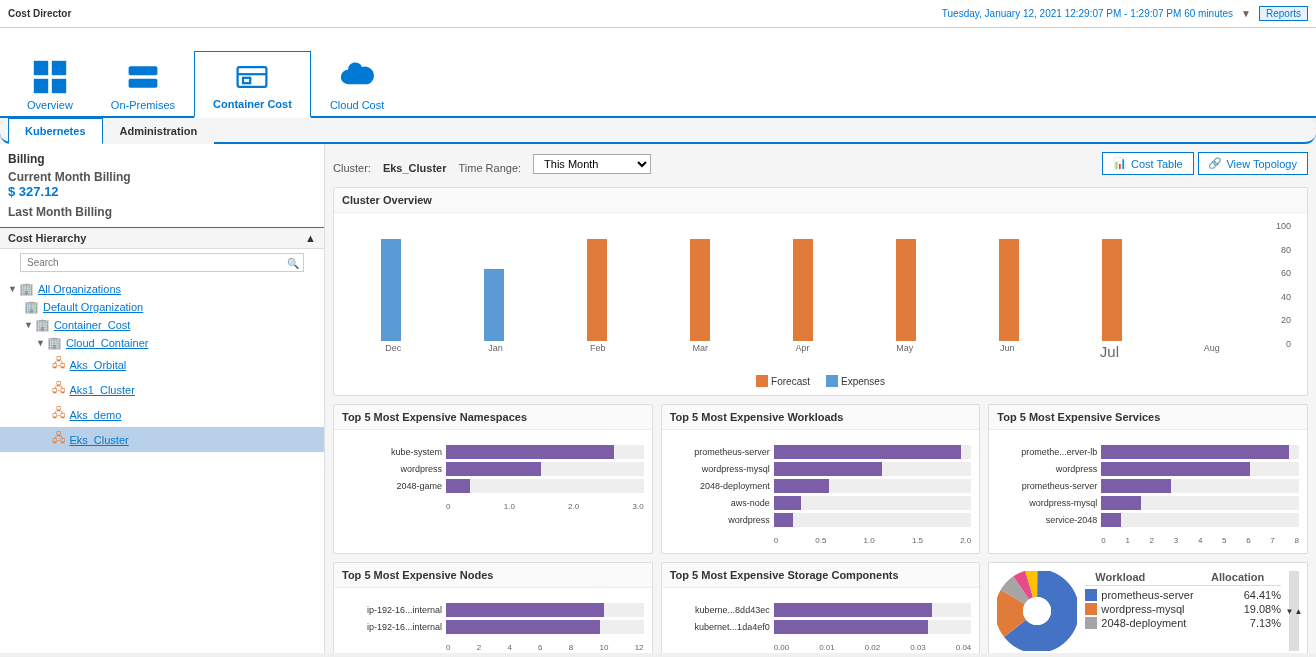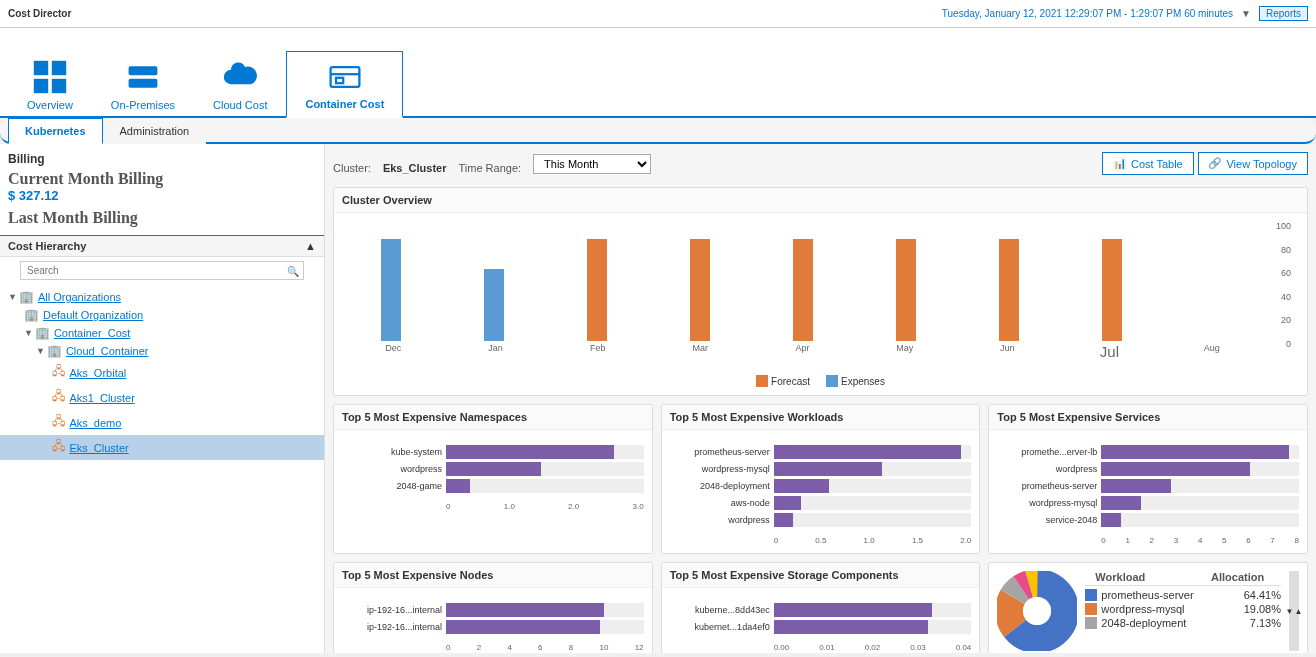--- a/index.html
+++ b/index.html
@@ -61,20 +61,21 @@
       padding: 0 8px;
       border-radius: 11px;
     }
     .tab {
       padding: 6px 16px;
       cursor: pointer;
       font-size: 11px;
       border: 1px solid transparent;
       margin-bottom: -2px;
       background: #f5f5f5;
+      font-weight: bold;
     }
     .tab.active {
       background: #fff;
       border: 1px solid #0078d4;
       border-bottom: 1px solid #fff;
       font-weight: bold;
       color: #0078d4;
     }
 
     
@@ -91,21 +92,21 @@
       border-right: 1px solid #ddd;
       display: flex;
       flex-direction: column;
       overflow: hidden;
     }
     .billing-section {
       padding: 8px;
       border-bottom: 1px solid #4d7c0f;
     }
     .billing-title { font-weight: bold; font-size: 12px; color: #333; margin-bottom: 4px; }
-    .billing-label { font-weight: bold; color: #555; font-size: 16px; font-family: Liberation Serif, serif; }
+    .billing-label { font-weight: bold; color: #555; font-size: 12px; }
     .billing-value { color: #0078d4; font-size: 13px; font-weight: bold; margin-bottom: 6px; }
 
     .hierarchy-section {
       flex: 1;
       display: flex;
       flex-direction: column;
       overflow: hidden;
     }
     .hierarchy-header {
       display: flex;
@@ -364,34 +365,34 @@
   </div>
 
   <div class="nav-item">
     <svg class="nav-icon" viewBox="0 0 40 40" fill="none" stroke="#0078d4" stroke-width="2">
       <rect x="4" y="8" width="32" height="10" rx="2" fill="#0078d4" stroke="none"></rect>
       <rect x="4" y="22" width="32" height="10" rx="2" fill="#0078d4" stroke="none"></rect>
     </svg>
     <span>On-Premises</span>
   </div>
 
-  <div class="nav-item">
-    <svg class="nav-icon" viewBox="0 0 40 40" fill="#0078d4">
-      <path d="M32 28H10a8 8 0 010-16 8 8 0 0115.5-3A6 6 0 1132 28z"></path>
-    </svg>
-    <span>Cloud Cost</span>
-  </div>
-
   <div class="nav-item active">
     <svg class="nav-icon" viewBox="0 0 40 40" fill="none" stroke="#0078d4" stroke-width="2.5">
       <rect x="4" y="10" width="32" height="22" rx="2"></rect>
       <line x1="4" y1="18" x2="36" y2="18"></line>
       <rect x="10" y="22" width="8" height="6"></rect>
     </svg>
     <span>Container Cost</span>
+  </div>
+
+  <div class="nav-item">
+    <svg class="nav-icon" viewBox="0 0 40 40" fill="#0078d4">
+      <path d="M32 28H10a8 8 0 010-16 8 8 0 0115.5-3A6 6 0 1132 28z"></path>
+    </svg>
+    <span>Cloud Cost</span>
   </div>
 
 </div>
 
 <div id="tabs">
   <div class="tab active">Kubernetes</div>
   <div class="tab">Administration</div>
 </div>
 
 <div id="main">

